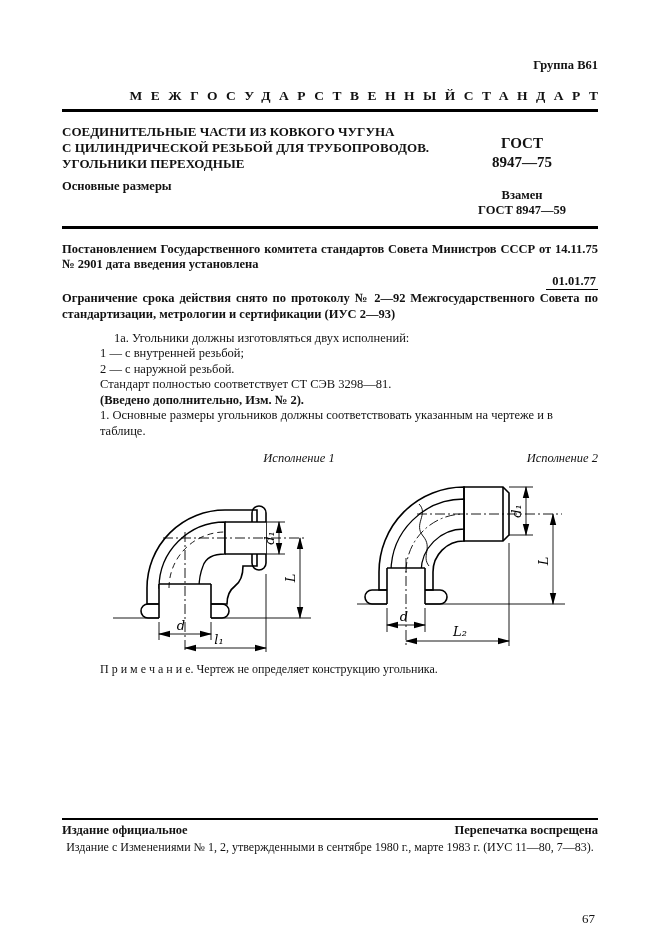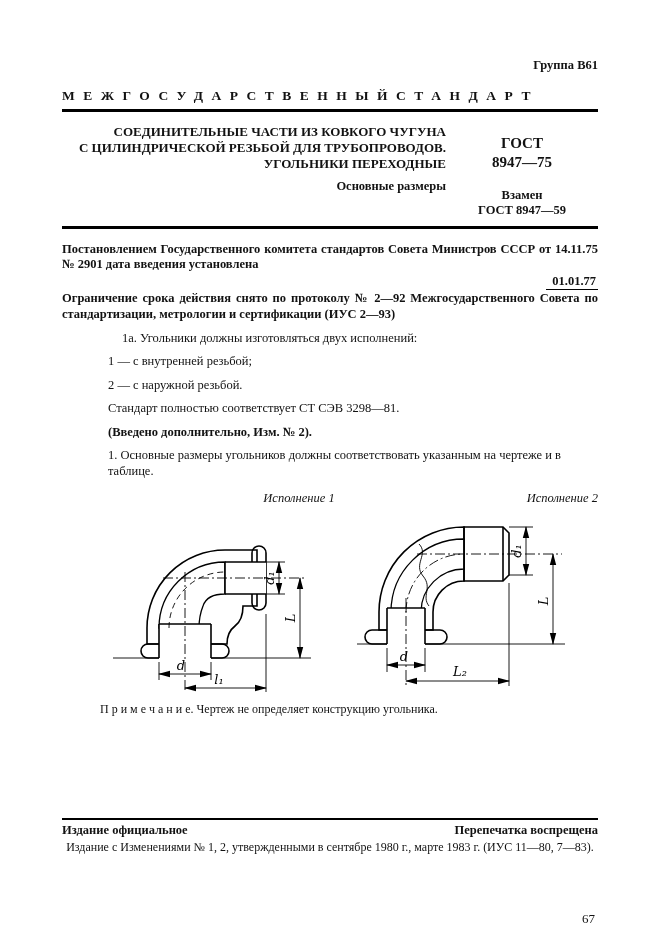--- a/index.html
+++ b/index.html
@@ -3,39 +3,39 @@
 <meta charset="utf-8">
 <style>
   html,body{margin:0;padding:0;}
   body{
     width:661px;height:936px;background:#ffffff;color:#121212;
     font-family:"Liberation Serif","DejaVu Serif",serif;
     position:relative;overflow:hidden;
   }
   .content{padding:58px 63px 0 62px;}
   .group{ text-align:right; font-weight:bold; font-size:12.5px; }
-  .std-row{ display:flex; justify-content:flex-start; font-weight:bold;
+  .std-row{ display:flex; justify-content:flex-end; font-weight:bold;
             font-size:13.5px; letter-spacing:8.5px; margin-top:15px; white-space:nowrap;}
   .std-row span:last-child{margin-right:-8.5px;}
   .rule-thick{height:3px;background:#000;margin-top:5px;}
   .rule-thick2{height:3px;background:#000;margin-top:7px;}
   .title-grid{display:flex;margin-top:12px;}
-  .title-left{flex:1;text-align:right;}
+  .title-left{flex:1;text-align:left;}
   .title-left .t{font-weight:bold;font-size:13px;line-height:1.22;}
   .subtitle{font-weight:bold;font-size:12.5px;margin-top:7px;}
   .title-en{font-size:11px;line-height:1.25;margin-top:8px;}
   .title-right{width:152px;text-align:center;}
   .designation{font-weight:bold;font-size:15px;line-height:1.25;margin-top:10px;}
   .replaces{font-weight:bold;font-size:12.5px;line-height:1.25;margin-top:16px;}
   .decree{margin-top:13px;font-weight:bold;font-size:12.5px;line-height:1.22;text-align:justify;}
   .decree-date{text-align:right;font-weight:bold;font-size:12.5px;margin-top:2px;}
   .decree-date span{border-bottom:1.5px solid #000;padding:0 2px 1px 6px;}
   .decree2{margin-top:2px;font-weight:bold;font-size:12.5px;line-height:1.22;text-align:justify;}
   .bodytext{margin-left:38px;margin-top:9px;font-size:12.5px;line-height:1.24;}
-  .bodytext p{margin:8px;}
+  .bodytext p{margin:0;}
   .bodytext p.indent{text-indent:14px;}
   .bodytext p.bold{font-weight:bold;}
   .fig-captions{display:flex;margin-top:12px;font-style:italic;font-size:12.5px;justify-content:flex-end;}
   .fig-captions .c1{margin-left:100px;}
   .fig-captions .c2{margin-left:192px;}
   .figures{position:relative;height:188px;}
   .fig-left{position:absolute;left:45px;top:10px;}
   .fig-right{position:absolute;left:295px;top:-4px;}
   .note{margin-left:38px;margin-top:8px;font-size:12px;}
   .note .nlabel{letter-spacing:0;}

